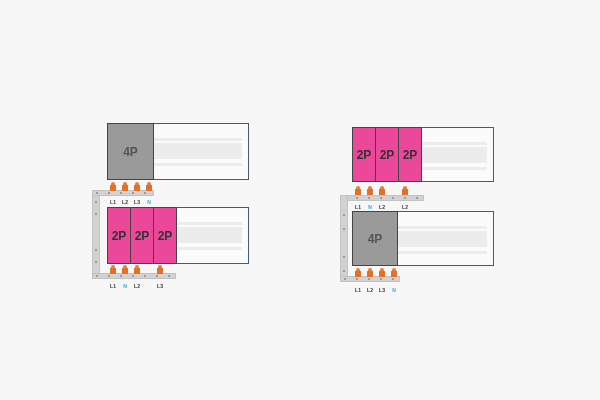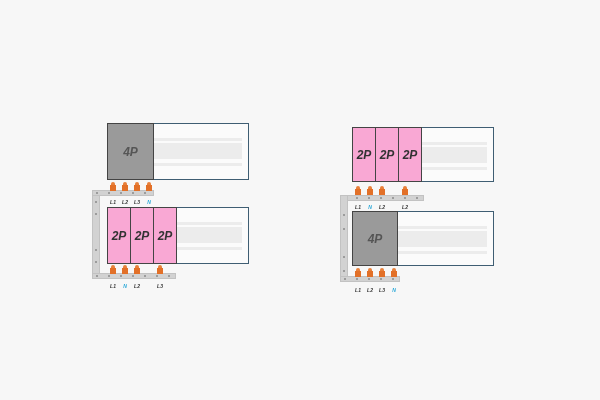--- a/index.html
+++ b/index.html
@@ -1,24 +1,24 @@
 <!DOCTYPE html>
 <html><head>
 <meta charset="utf-8">
 <style>
   html,body{margin:0;padding:0;}
   body{width:600px;height:400px;background:#f7f7f7;position:relative;overflow:hidden;font-family:"Liberation Sans",sans-serif;}
-  .abs{position:absolute;box-sizing:border-box;font-style:italic;}
+  .abs{position:absolute;box-sizing:border-box;}
   .rail{border:1px solid #3f5e73;background:#fbfbfb;}
   .rail .band1{position:absolute;left:1px;right:6px;top:14px;height:3px;background:#ececec;}
   .rail .band2{position:absolute;left:1px;right:6px;top:19px;height:16px;background:#ececec;}
   .rail .band3{position:absolute;left:1px;right:6px;top:39px;height:3px;background:#ececec;}
   .breaker{border:1.5px solid #444;display:flex;align-items:center;justify-content:center;font-size:12px;font-weight:bold;color:#333;}
   .b4p{background:#9a9a9a;color:#555;}
-  .b2p{background:#f9a8d4;}
+  .b2p{background:#ec4899;}
   .busbar{background:#d2d2d2;border:1px solid #c2c2c2;}
   .dot{position:absolute;width:2px;height:2px;border-radius:1px;background:#8a8a8a;}
   .pin{position:absolute;width:6px;height:9px;}
   .pin .top{position:absolute;left:1px;top:0;width:4px;height:4px;background:#e8803a;border-radius:2px 2px 0 0;}
   .pin .bot{position:absolute;left:0;top:3px;width:6px;height:6px;background:#e27028;}
   .lbl{position:absolute;font-size:5px;color:#333;font-weight:bold;width:10px;text-align:center;}
   .lbl.n{color:#2aa8d8;}
 </style>
 </head>
 <body>

